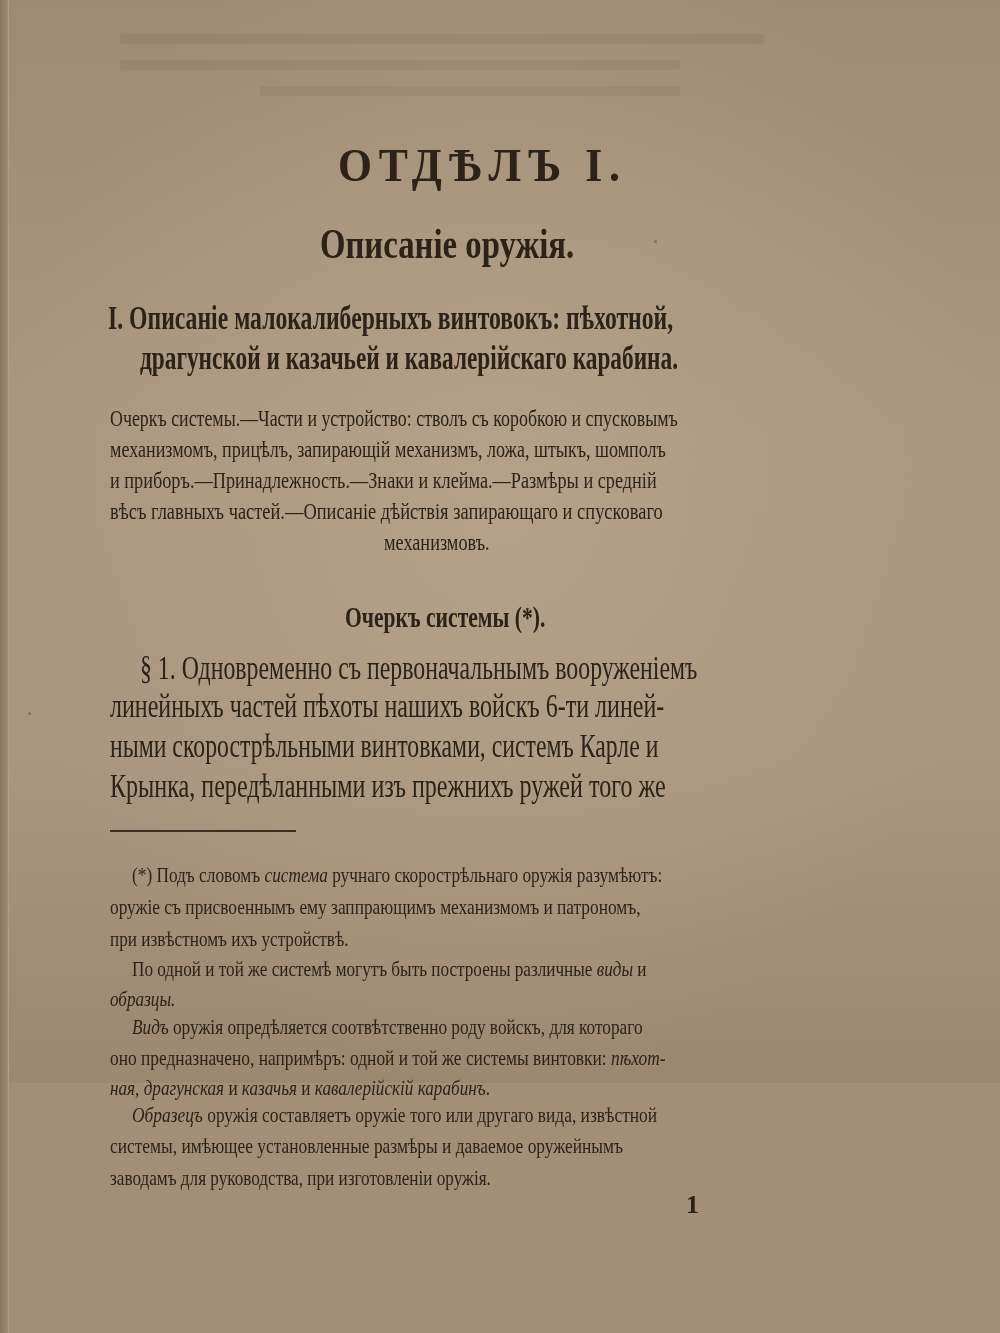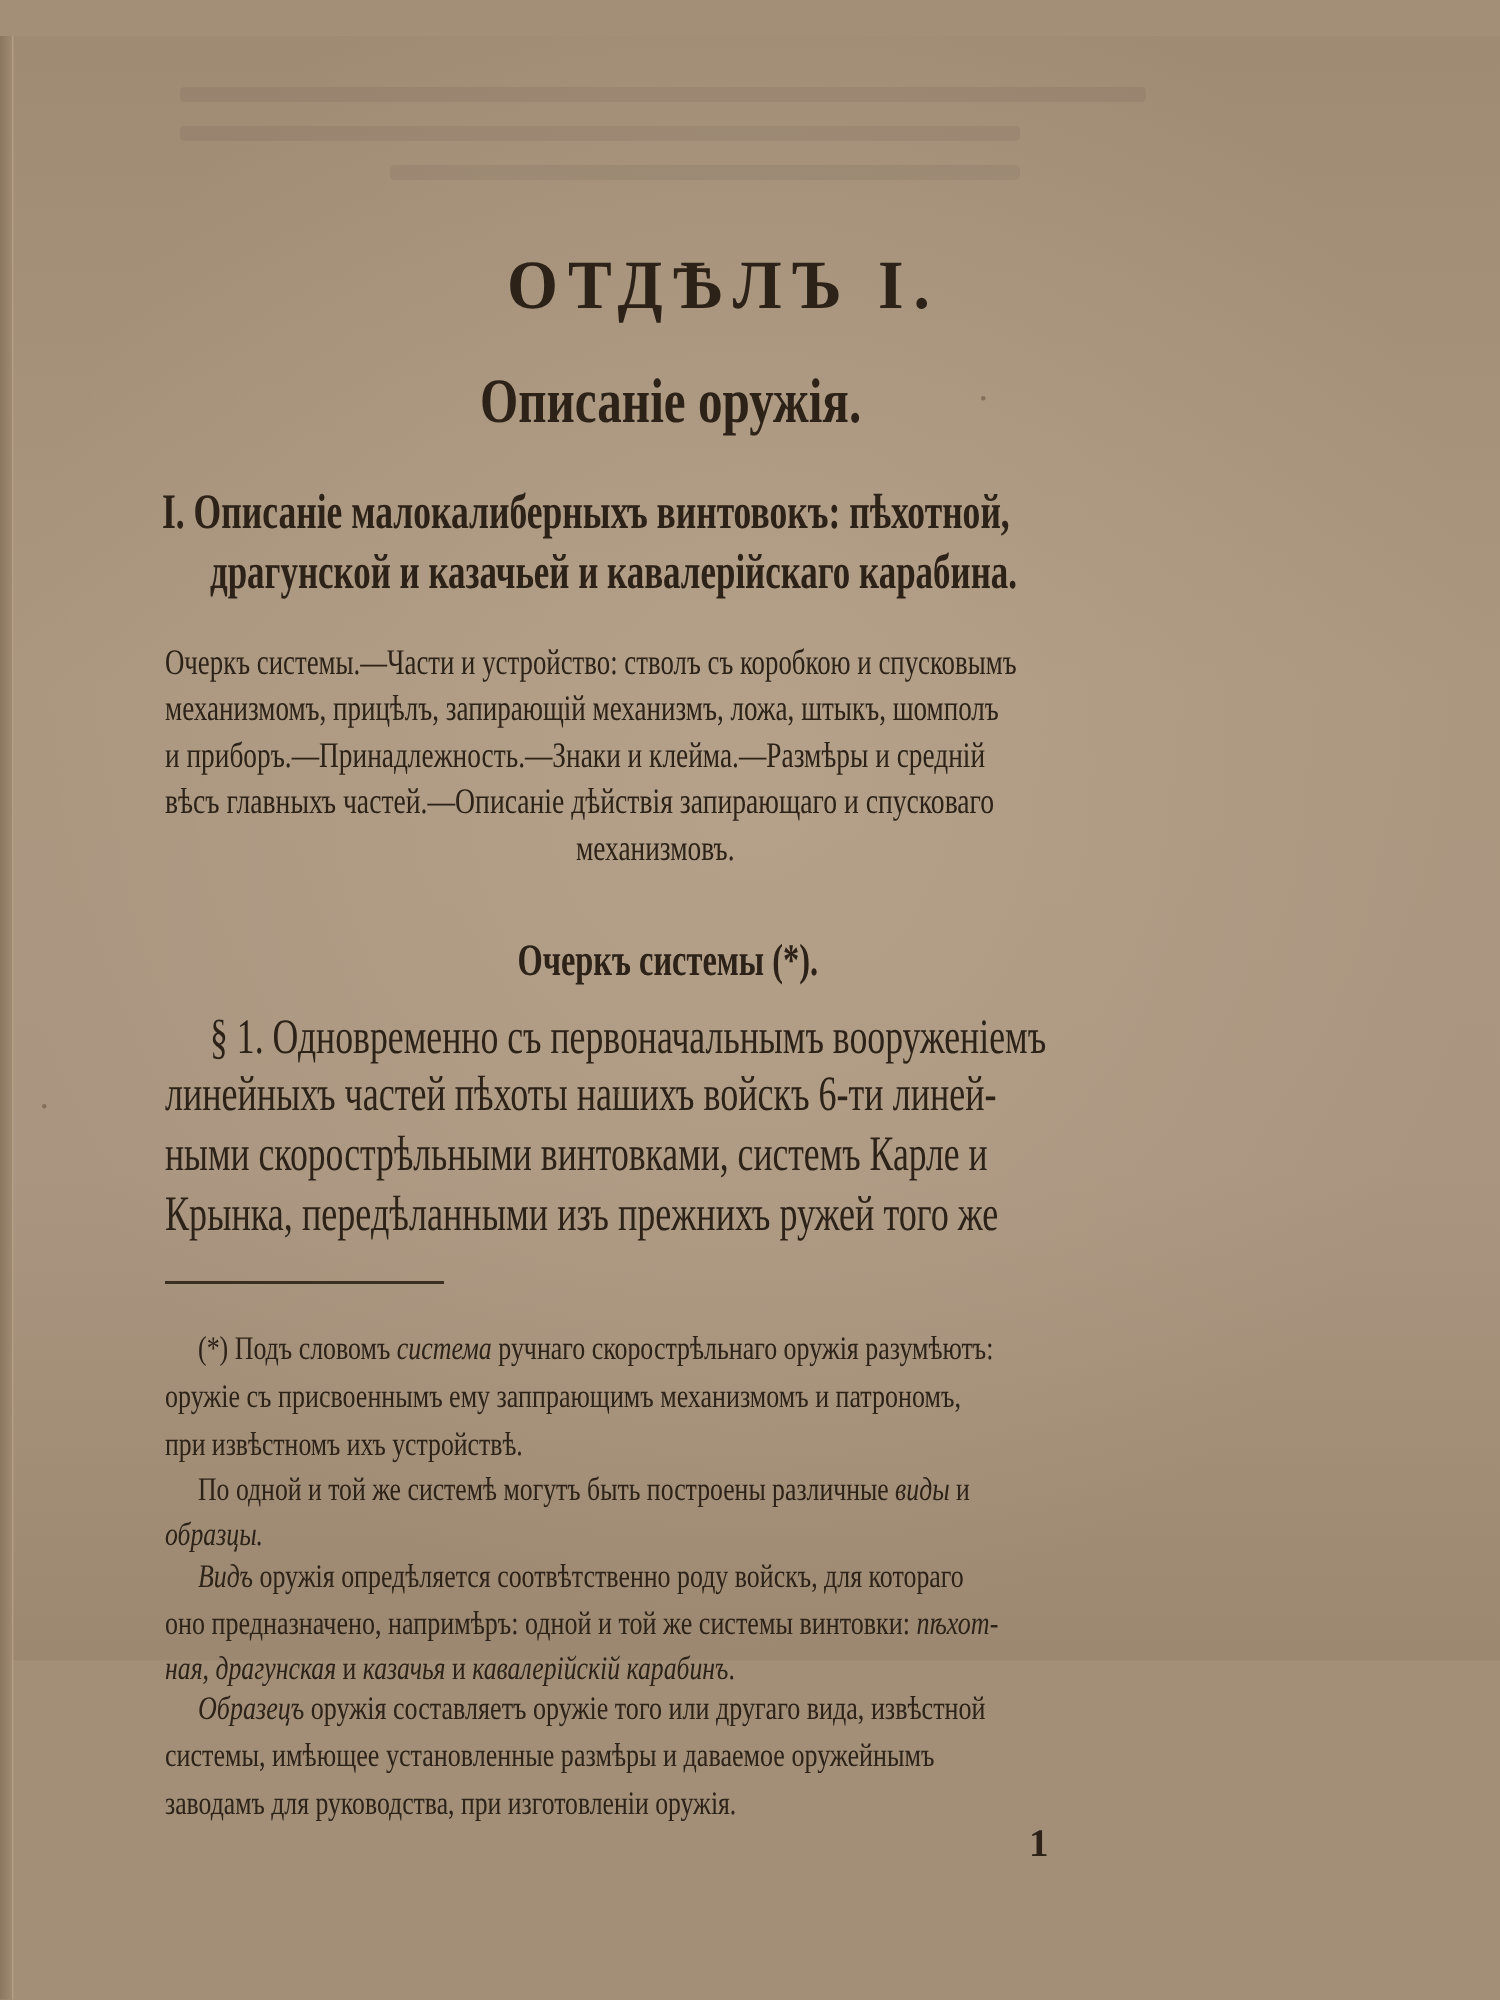--- a/index.html
+++ b/index.html
@@ -8,21 +8,20 @@
       background: #a38f78;
       font-family: "DejaVu Serif", "Liberation Serif", serif;
       color: #2e2419;
       position: relative;
     }
     .page {
       position: absolute; left: 0; top: 0; width: 1000px; height: 1083px;
       background:
         radial-gradient(ellipse at 50% 45%, rgba(190,170,145,0.55) 0%, rgba(160,140,115,0) 70%),
         linear-gradient(180deg, #9f8b74 0%, #ab9780 40%, #aa9680 70%, #9c8770 100%);
-      margin-top: 24px;
     }
     .page-edge {
       position: absolute; left: 0; top: 0; width: 8px; height: 1333px;
       background: linear-gradient(90deg, #8a7560 0%, #9f8a72 100%);
       border-right: 1px solid #b39d84;
     }
     .bleed {
       position: absolute; left: 120px; top: 18px; width: 700px; height: 100px;
       opacity: 0.07;
     }

